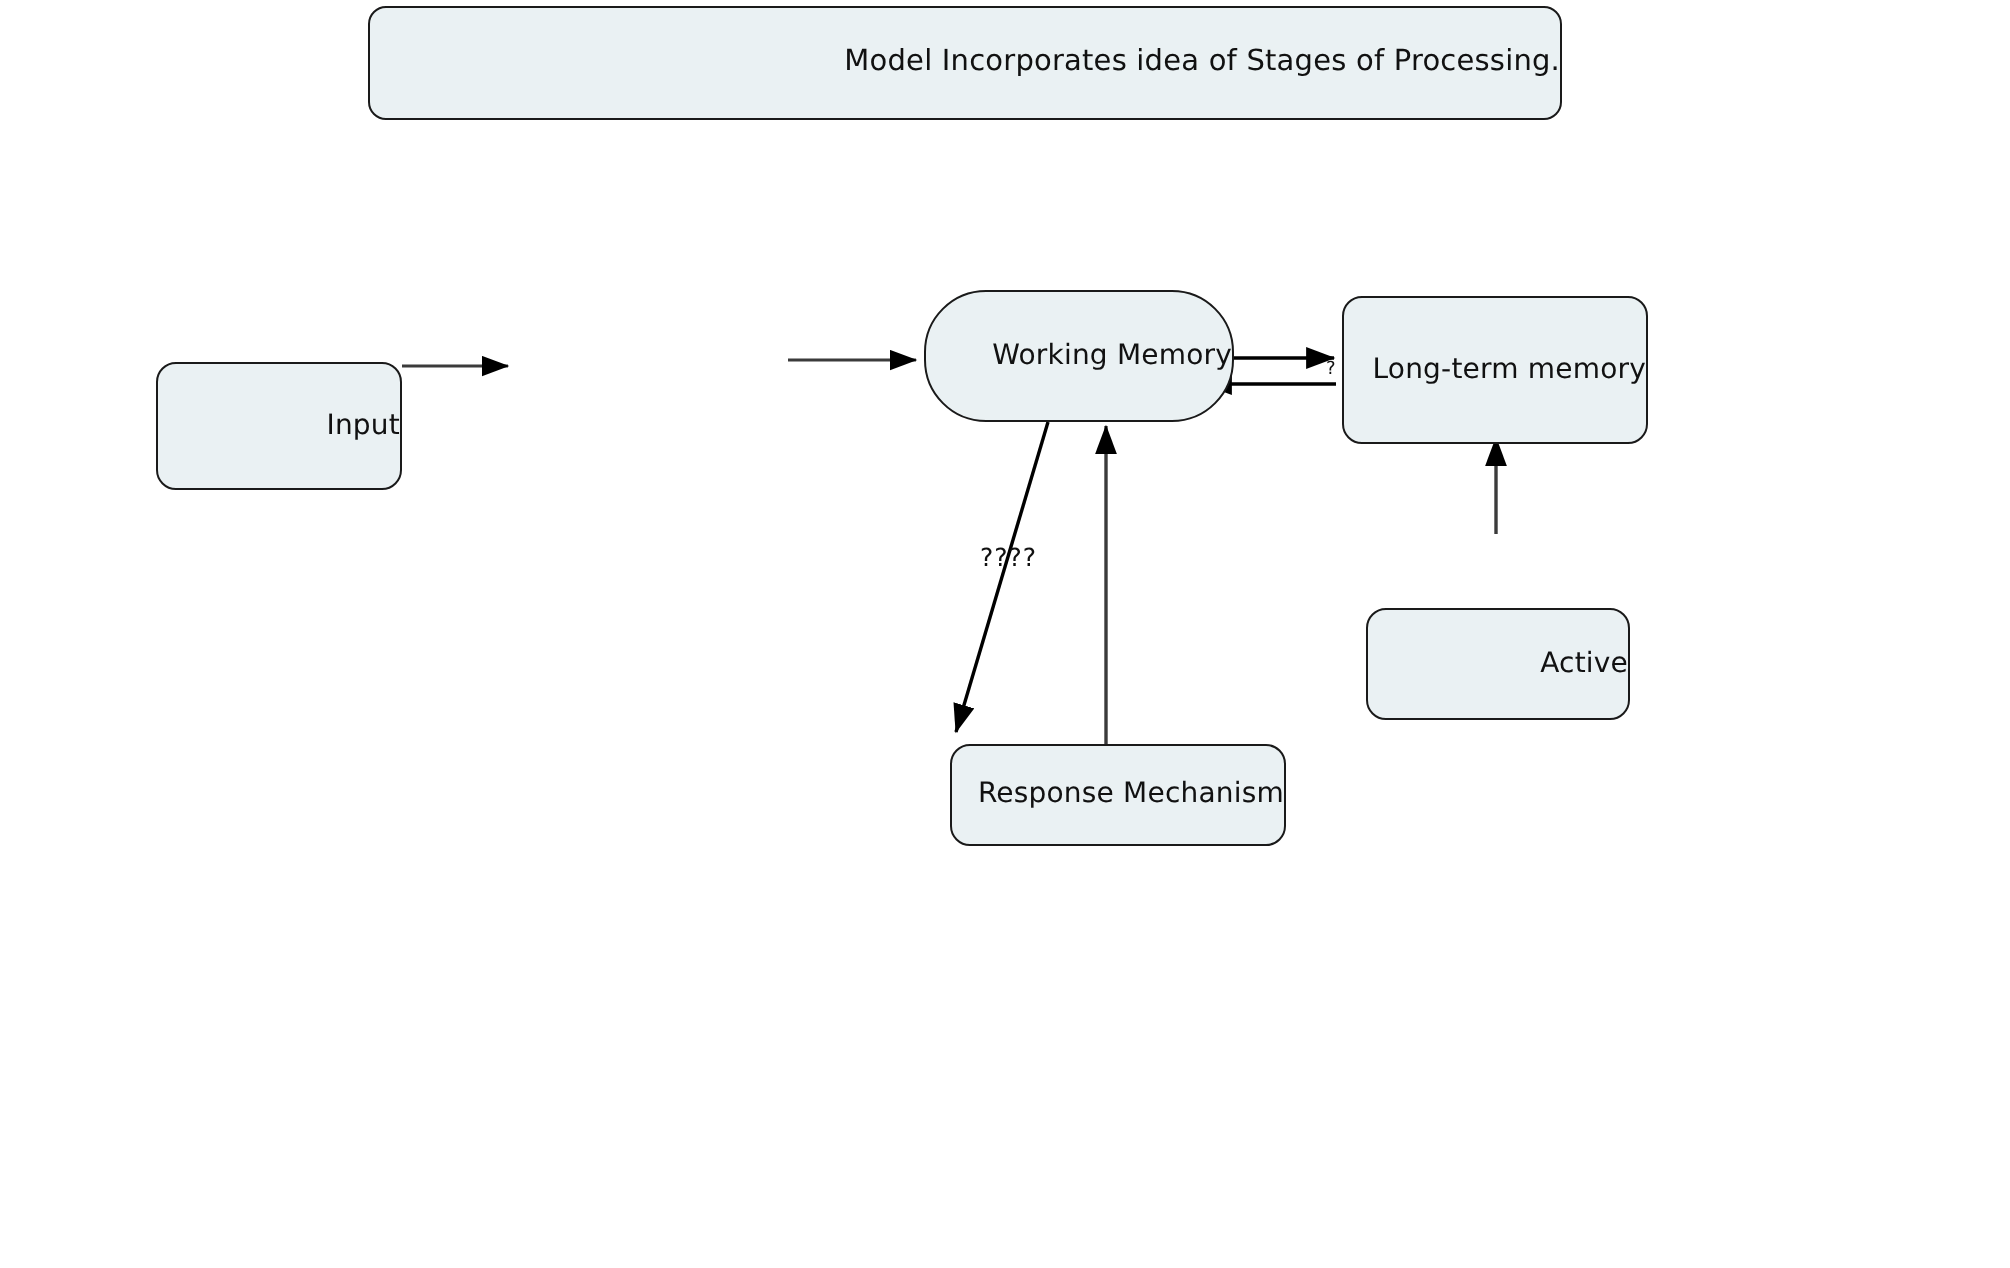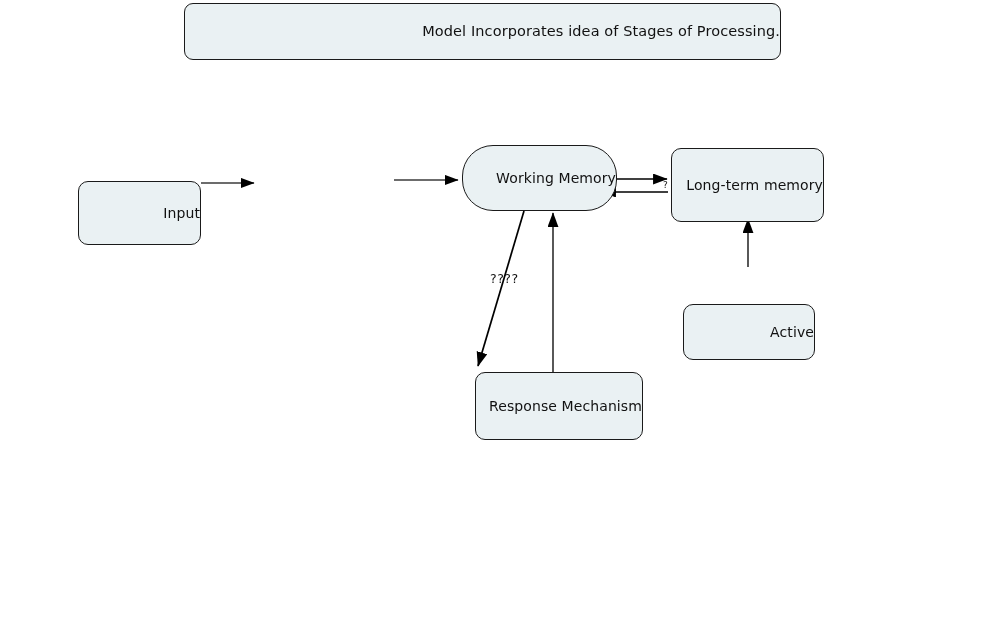--- a/index.html
+++ b/index.html
@@ -105,21 +105,21 @@
   </div>
 
   <div class="node" style="left:671px; top:148px; width:153px; height:74px;">
     <span>Long-term memory</span>
   </div>
 
   <div class="node" style="left:683px; top:268px; width:132px; height:56px;margin-top:36px;">
     <span>Active</span>
   </div>
 
-  <div class="node" style="left:475px; top:372px; width:168px; height:68px;">
+  <div class="node" style="left:475px; top:372px; width:168px; height:51px;">
     <span>Response Mechanism</span>
   </div>
 
   <div class="edge-label" style="left:490px; top:271px;">????</div>
 
   <div class="qmark-label" style="left:663px; top:180px;">?</div>
 
 
 </div>
 

